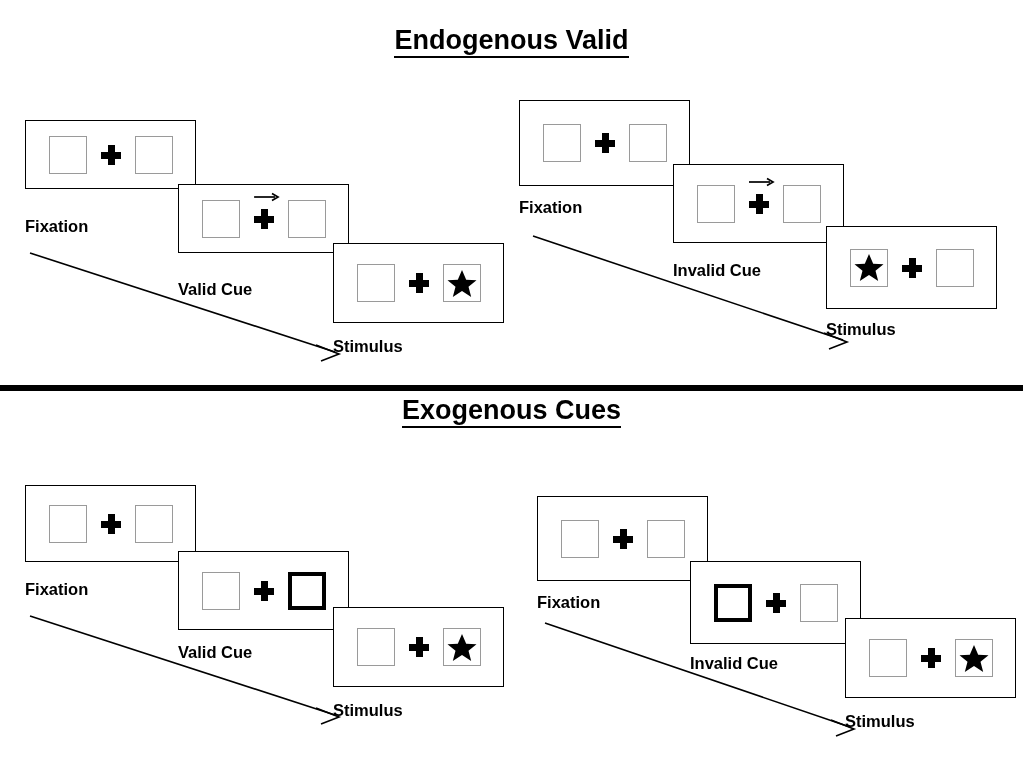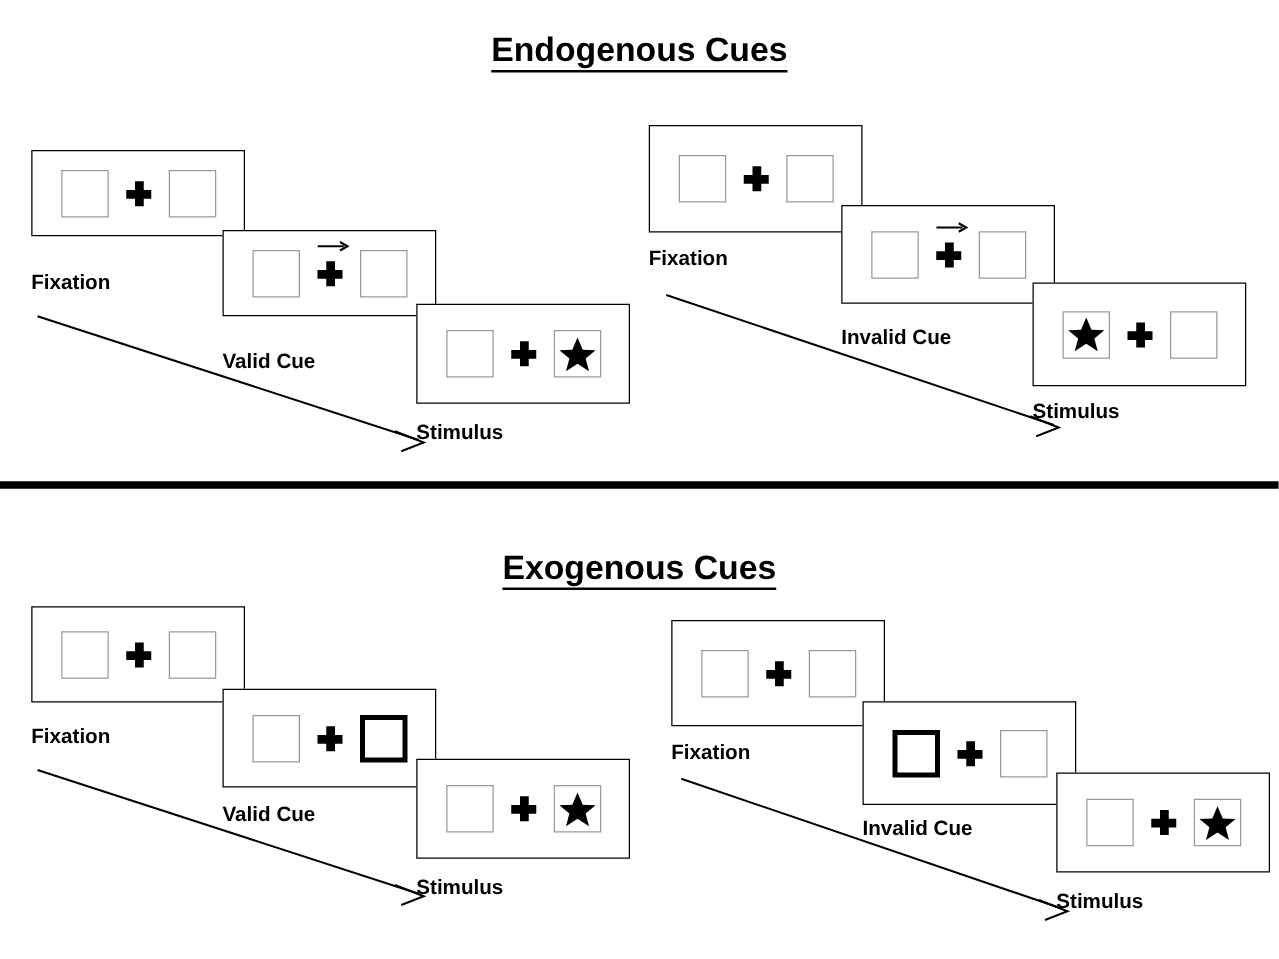--- a/index.html
+++ b/index.html
@@ -109,21 +109,21 @@
   }
   .timeline-arrow {
     position: absolute;
     pointer-events: none;
   }
 </style>
 </head>
 <body>
 
 <div class="section-title" style="top:25px;">
-  <span>Endogenous Cues</span>
+  <span>Endogenous Valid</span>
 </div>
 
 <svg class="timeline-arrow" style="left:25px; top:245px;" width="330" height="125" viewBox="0 0 330 125">
   <line x1="5" y1="8" x2="310" y2="107" stroke="#000" stroke-width="1.6"></line>
   <polyline points="291,100 314,109 296,116" fill="none" stroke="#000" stroke-width="1.6"></polyline>
 </svg>
 
 <div class="panel" style="left:25px; top:120px; width:171px; height:69px;">
   <div class="panel-inner">
     <div class="box"></div>
@@ -206,21 +206,21 @@
     <div class="cue-wrap">
       <div class="cross"></div>
     </div>
     <div class="box"></div>
   </div>
 </div>
 <div class="caption" style="left:826px; top:320px; width:171px;">Stimulus</div>
 
 <div class="divider" style="top:385px;"></div>
 
-<div class="section-title" style="top:439px;">
+<div class="section-title" style="top:395px;">
   <span>Exogenous Cues</span>
 </div>
 
 <svg class="timeline-arrow" style="left:25px; top:608px;" width="330" height="125" viewBox="0 0 330 125">
   <line x1="5" y1="8" x2="310" y2="107" stroke="#000" stroke-width="1.6"></line>
   <polyline points="291,100 314,109 296,116" fill="none" stroke="#000" stroke-width="1.6"></polyline>
 </svg>
 
 <div class="panel" style="left:25px; top:485px; width:171px; height:77px;">
   <div class="panel-inner">

